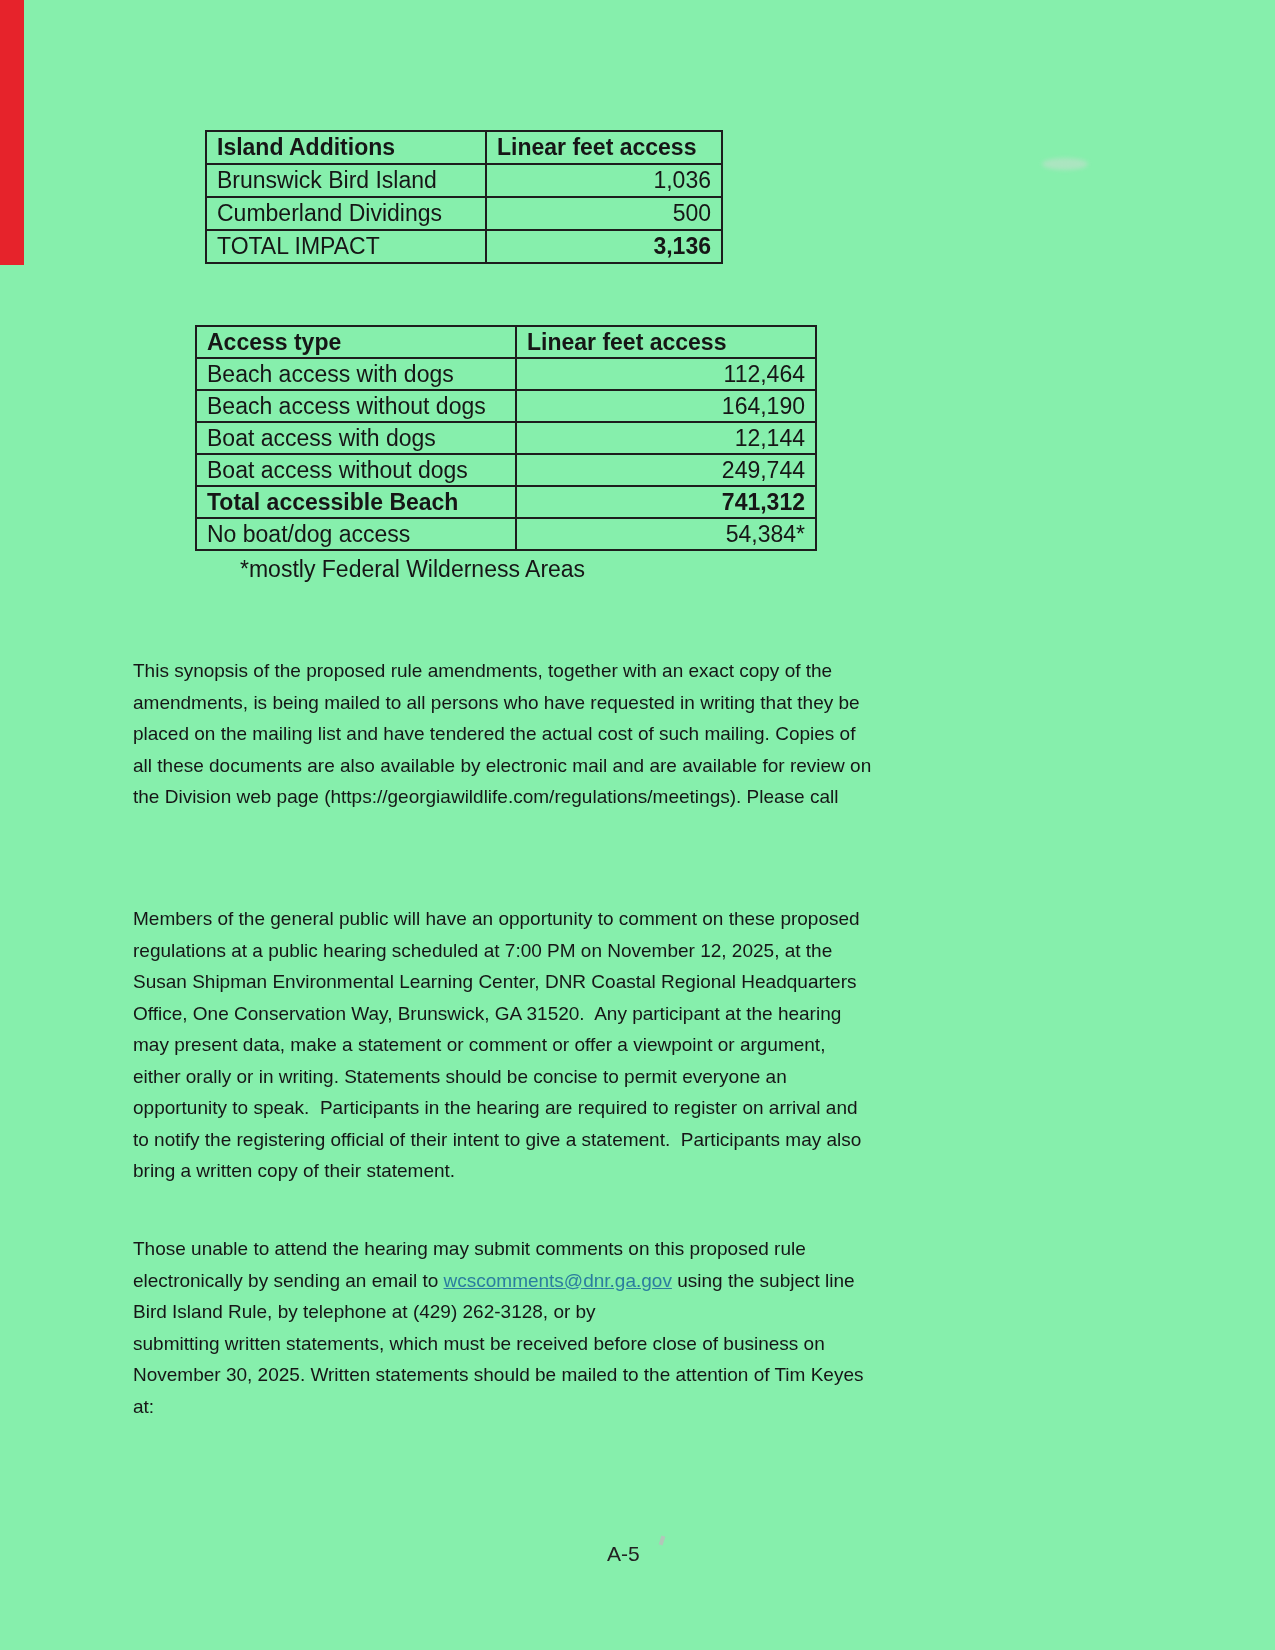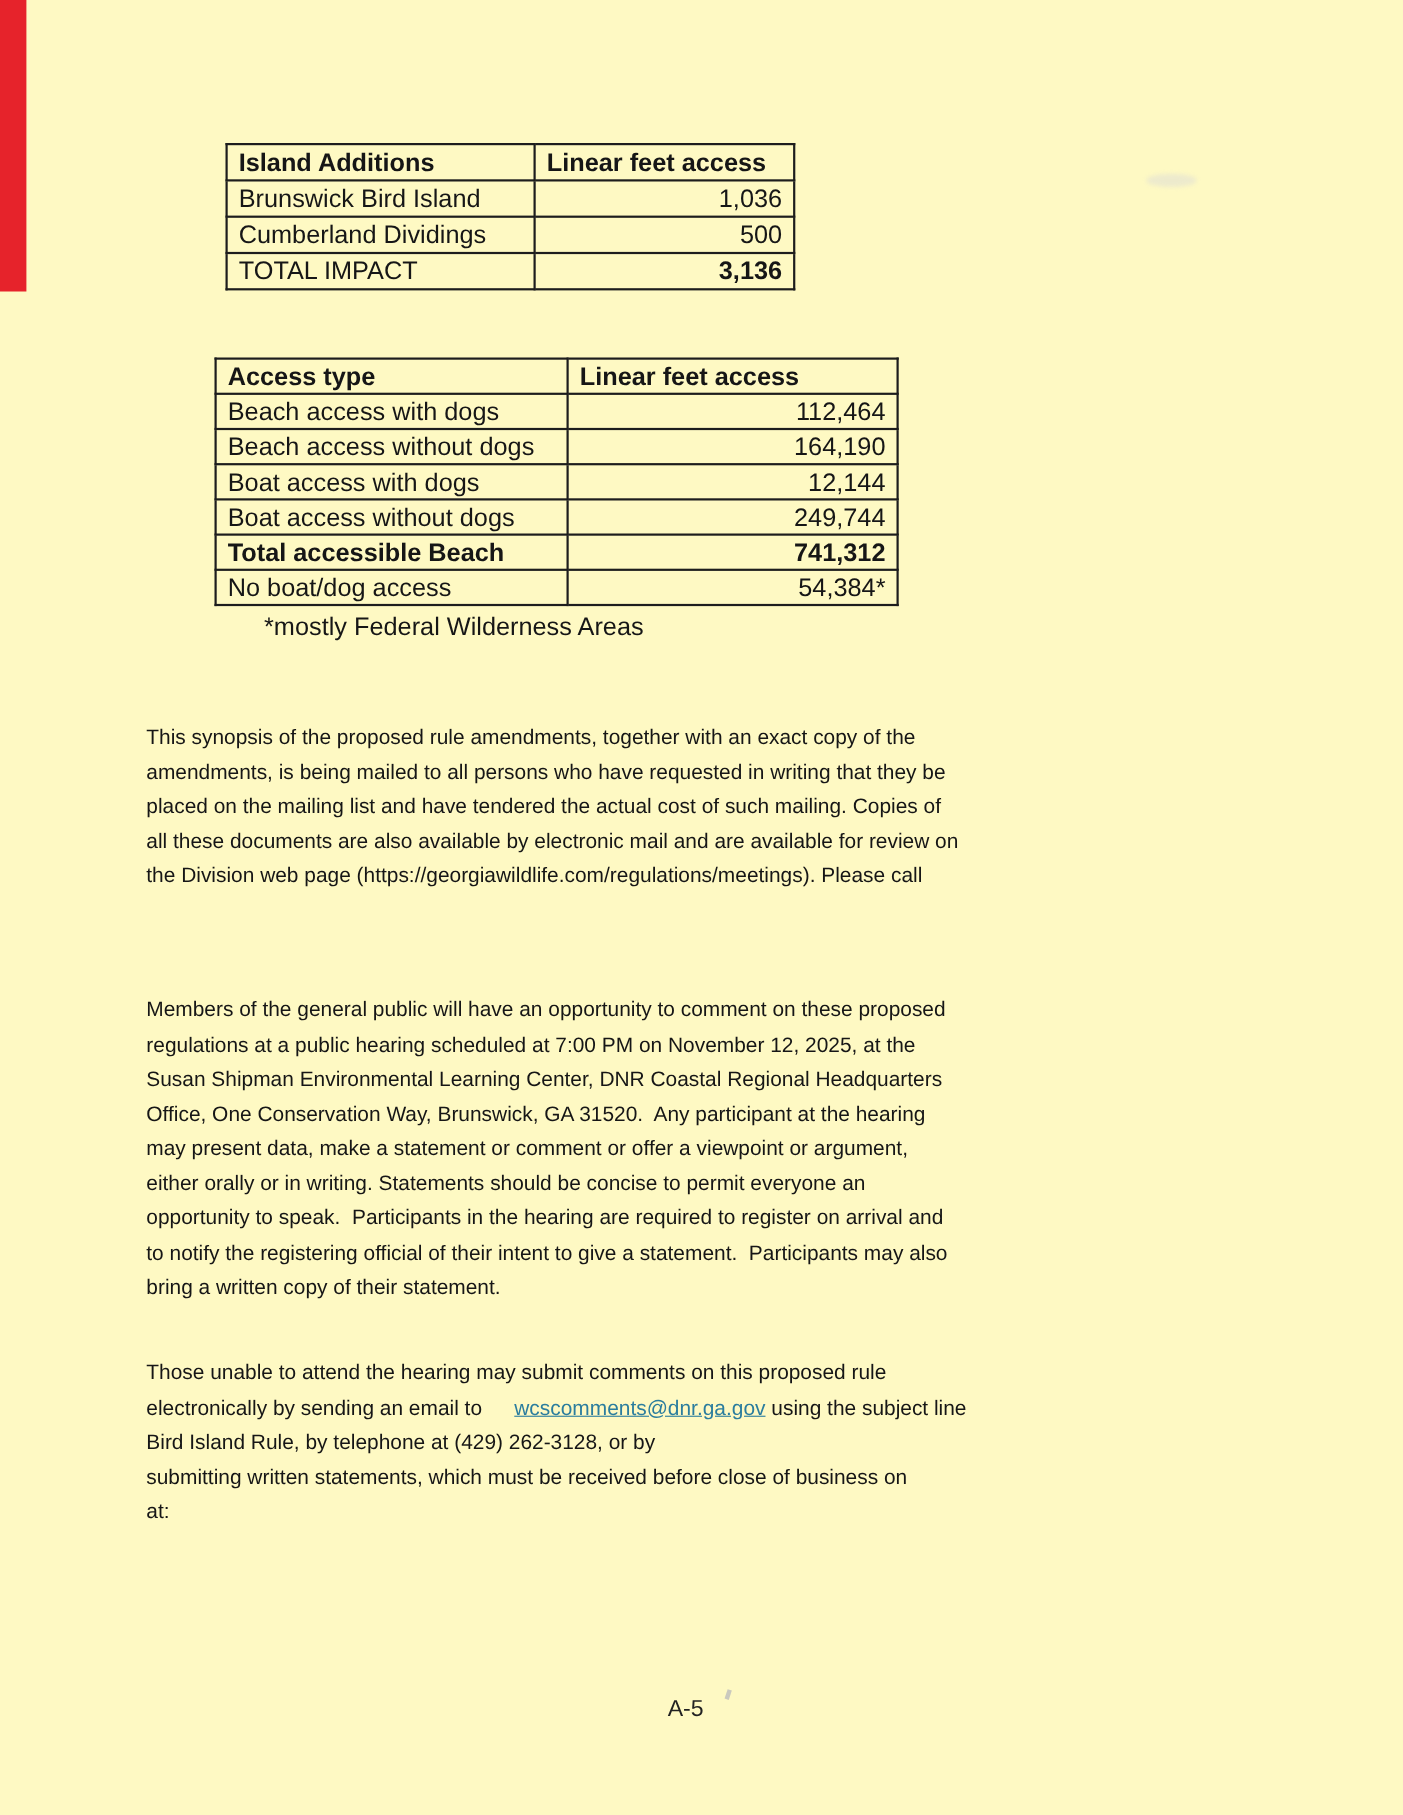--- a/index.html
+++ b/index.html
@@ -1,20 +1,20 @@
 <!DOCTYPE html>
 <html><head>
 <meta charset="utf-8">
 <style>
   html,body{margin:0;padding:0;background:#ffffff;}
   .page{
     position:relative;
     width:1275px;
     height:1650px;
-    background:#fef9c3;
+    background:#86efac;
     font-family:"Liberation Sans", sans-serif;
     color:#161616;
     overflow:hidden;
   }
   
   .scan-stripe{position:absolute;left:0;top:0;width:24px;height:265px;}
   .scan-smudge{position:absolute;left:1042px;top:158px;width:46px;height:12px;
     background:#d9d9d9;opacity:.45;border-radius:50%;filter:blur(2px);}
   .scan-speck{position:absolute;left:660px;top:1536px;width:4px;height:9px;
     background:#bdbdbd;transform:rotate(18deg);opacity:.8;}
@@ -131,21 +131,22 @@
     <div class="line">Office, One Conservation Way, Brunswick, GA 31520.  Any participant at the hearing</div>
     <div class="line">may present data, make a statement or comment or offer a viewpoint or argument,</div>
     <div class="line">either orally or in writing. Statements should be concise to permit everyone an</div>
     <div class="line">opportunity to speak.  Participants in the hearing are required to register on arrival and</div>
     <div class="line">to notify the registering official of their intent to give a statement.  Participants may also</div>
     <div class="line">bring a written copy of their statement.</div>
   </div>
 
   <div class="para p3">
     <div class="line">Those unable to attend the hearing may submit comments on this proposed rule</div>
-    <div class="line"><span>electronically by sending an email to </span><a class="scan-link" style="color: rgb(43, 125, 158); margin-left: 24px;">wcscomments@dnr.ga.gov</a><span> using the subject line</span></div>
+    <div class="line"><span>electronically by sending an email to </span><a class="scan-link" style="color: rgb(43, 125, 158);">wcscomments@dnr.ga.gov</a><span> using the subject line</span></div>
     <div class="line">Bird Island Rule, by telephone at (429) 262-3128, or by</div>
     <div class="line">submitting written statements, which must be received before close of business on</div>
+    <div class="line">November 30, 2025. Written statements should be mailed to the attention of Tim Keyes</div>
     <div class="line">at:</div>
   </div>
 
   <div class="page-number">A-5</div>
 
 </div>
 
 </body></html>

